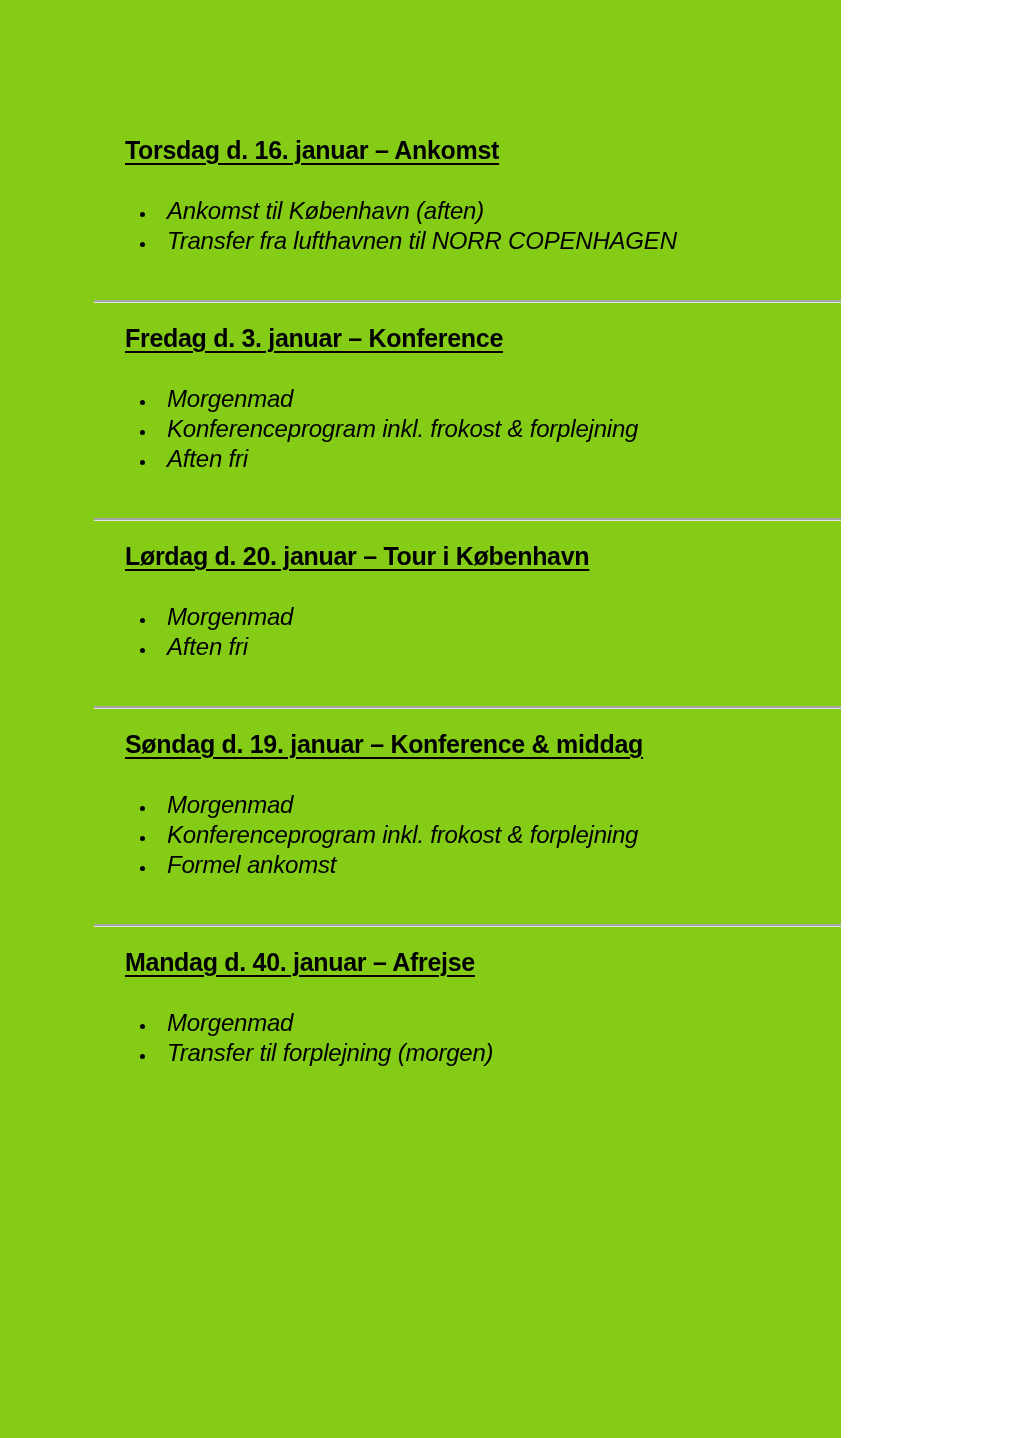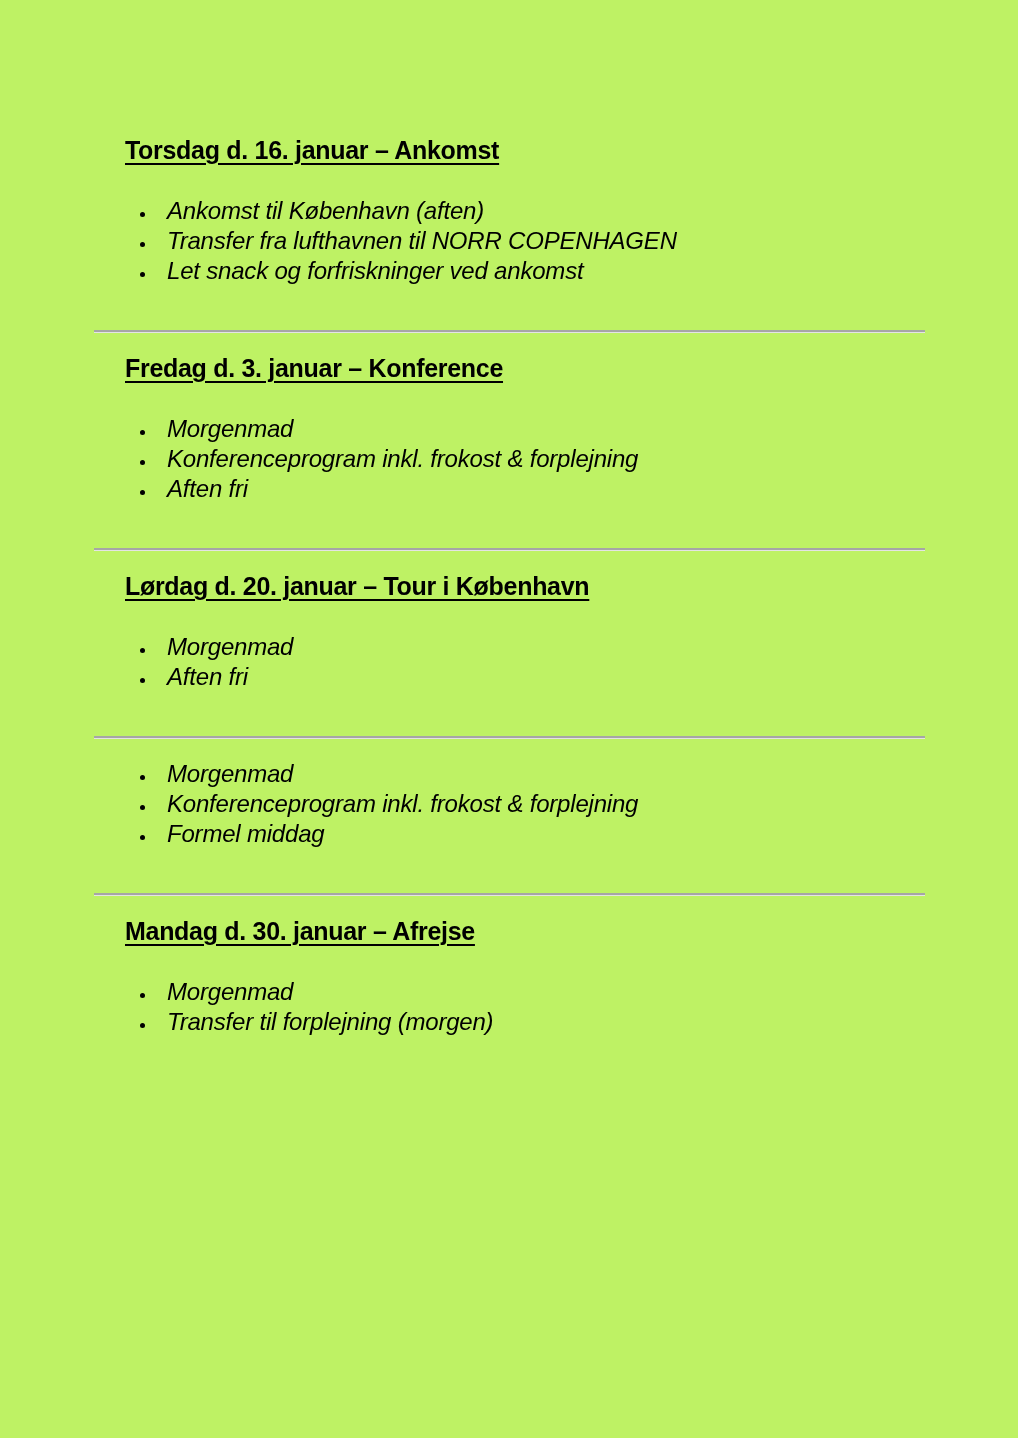--- a/index.html
+++ b/index.html
@@ -2,23 +2,23 @@
 <html lang="da"><head>
 <meta charset="utf-8">
 <style>
   html, body {
     margin: 0;
     padding: 0;
     background: #ffffff;
   }
   .page {
     position: relative;
-    width: 1018px;
+    width: 841px;
     height: 1438px;
-    background: #bef264;
+    background: #84cc16;
     color: #000000;
     font-family: "Liberation Sans", sans-serif;
     overflow: hidden;
     box-sizing: border-box;
   }
   .content {
     box-sizing: border-box;
     padding: 135px 93px 0 125px;
   }
   .day-heading {
@@ -70,21 +70,20 @@
 <body>
 
 <div class="page">
   <div class="content">
 
     <section>
       <h2 class="day-heading">Torsdag d. 16. januar – Ankomst</h2>
       <ul class="itinerary-list">
         <li class="itinerary-item">Ankomst til København (aften)</li>
         <li class="itinerary-item">Transfer fra lufthavnen til NORR COPENHAGEN</li>
-        <li class="itinerary-item">Let snack og forfriskninger ved ankomst</li>
       </ul>
       <hr class="section-divider">
     </section>
 
     <section>
       <h2 class="day-heading">Fredag d. 3. januar – Konference</h2>
       <ul class="itinerary-list">
         <li class="itinerary-item">Morgenmad</li>
         <li class="itinerary-item">Konferenceprogram inkl. frokost &amp; forplejning</li>
         <li class="itinerary-item">Aften fri</li>
@@ -95,30 +94,31 @@
     <section>
       <h2 class="day-heading">Lørdag d. 20. januar – Tour i København</h2>
       <ul class="itinerary-list">
         <li class="itinerary-item">Morgenmad</li>
         <li class="itinerary-item">Aften fri</li>
       </ul>
       <hr class="section-divider">
     </section>
 
     <section>
+      <h2 class="day-heading">Søndag d. 19. januar – Konference &amp; middag</h2>
       <ul class="itinerary-list">
         <li class="itinerary-item">Morgenmad</li>
         <li class="itinerary-item">Konferenceprogram inkl. frokost &amp; forplejning</li>
-        <li class="itinerary-item">Formel middag</li>
+        <li class="itinerary-item">Formel ankomst</li>
       </ul>
       <hr class="section-divider">
     </section>
 
     <section>
-      <h2 class="day-heading">Mandag d. 30. januar – Afrejse</h2>
+      <h2 class="day-heading">Mandag d. 40. januar – Afrejse</h2>
       <ul class="itinerary-list">
         <li class="itinerary-item">Morgenmad</li>
         <li class="itinerary-item">Transfer til forplejning (morgen)</li>
       </ul>
     </section>
 
   </div>
 </div>
 
 </body></html>

